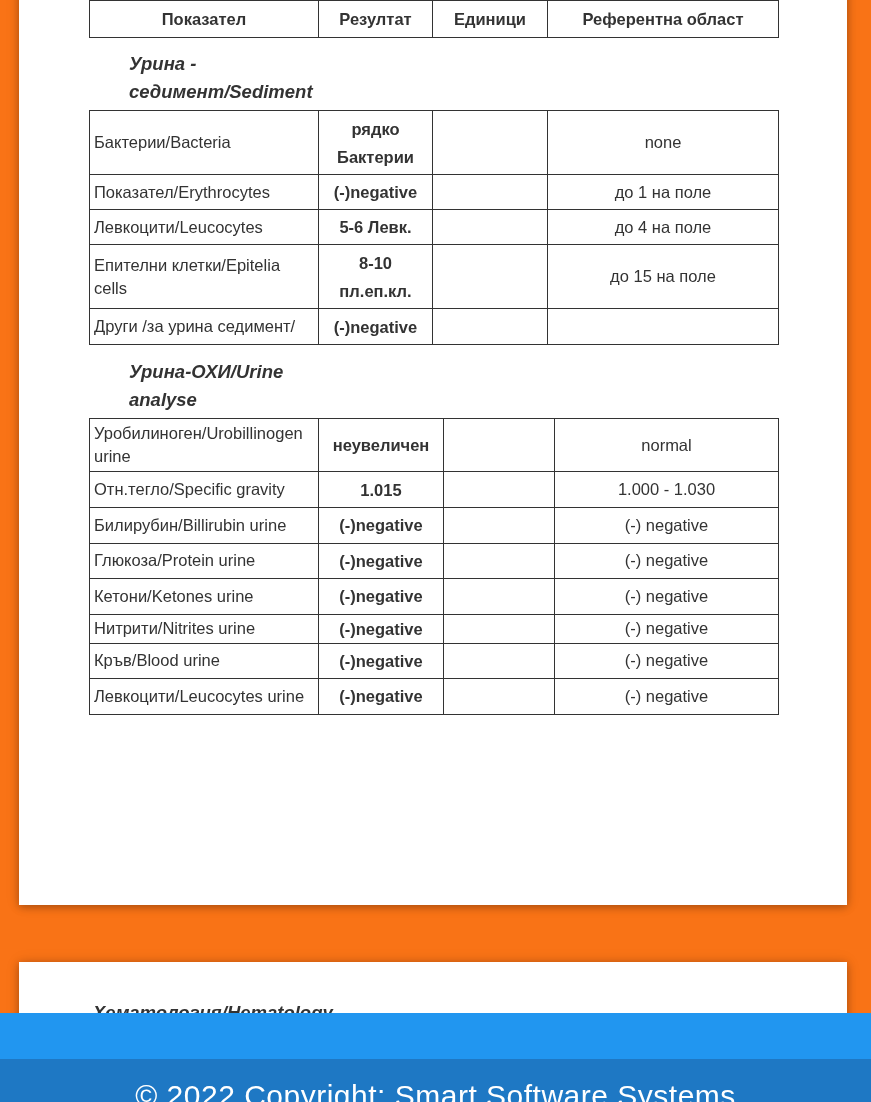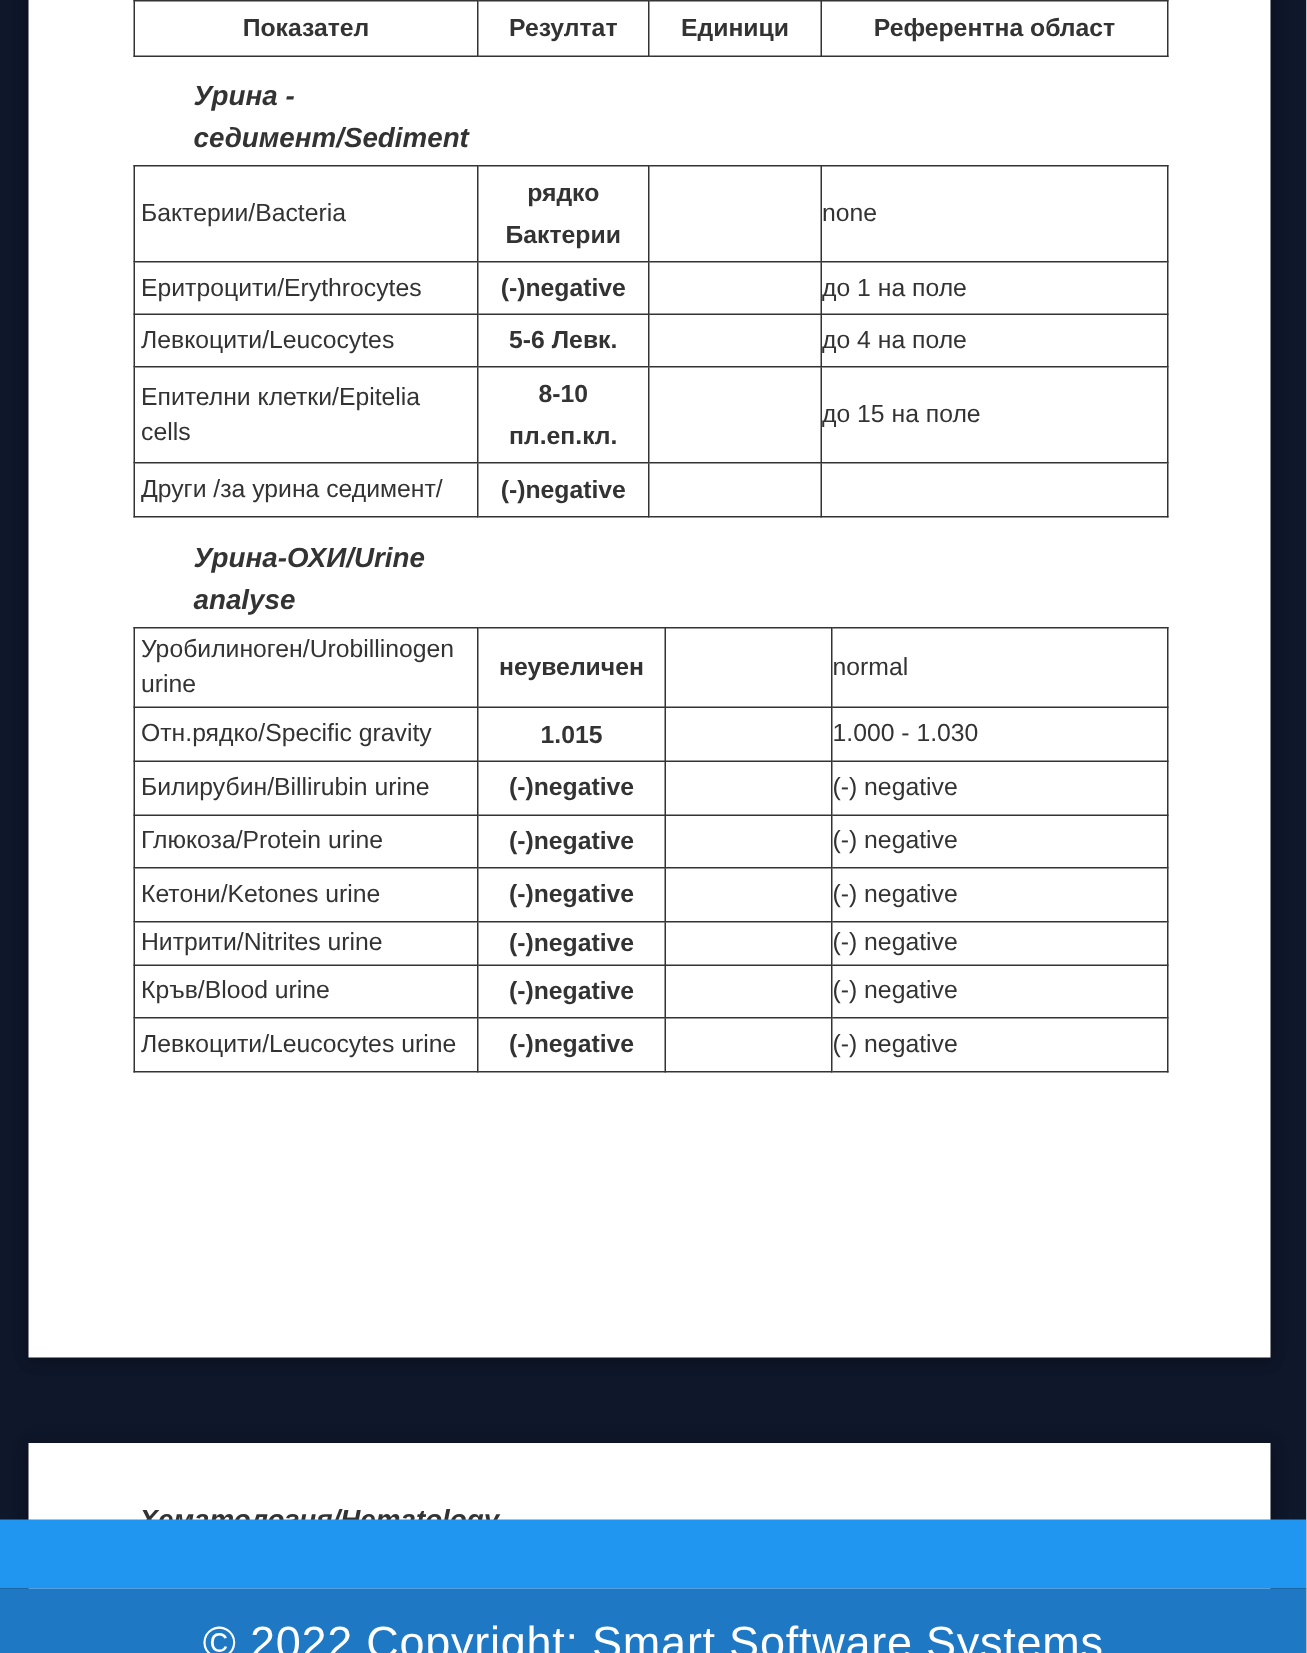--- a/index.html
+++ b/index.html
@@ -2,21 +2,21 @@
 <html><head>
 <meta charset="utf-8">
 <style>
   * { box-sizing: border-box; margin: 0; padding: 0; }
   html, body {
     width: 871px; height: 1102px; overflow: hidden;
     background: #ffffff;
     font-family: "Liberation Sans", sans-serif;
     color: #333333;
   }
-  .viewport { position: relative; width: 871px; height: 1102px; overflow: hidden; background: #0f172a; }
+  .viewport { position: relative; width: 871px; height: 1102px; overflow: hidden; background: #f97316; }
 
   .card {
     position: absolute; left: 19px; width: 828px; background: #ffffff;
     box-shadow: 0 2px 8px rgba(0,0,0,0.28), 0 0 14px rgba(0,0,0,0.10);
   }
   .card-1 { top: -20px; height: 925px; }
   .card-2 { top: 962px; height: 200px; }
 
   table.lab {
     position: absolute; left: 70px; width: 689px;
@@ -24,21 +24,21 @@
   }
   table.lab td, table.lab th {
     border: 1.5px solid #333333;
     font-size: 16.5px;
     vertical-align: middle;
   }
   .hdr th { font-weight: bold; font-size: 18px; text-align: center; height: 37px; color: #333; }
   td.name { font-size: 15.5px; padding: 2px 4px; line-height: 23px; text-align: left; color: #333; }
   td.res  { font-weight: bold; font-size: 18px; text-align: center; line-height: 28px; color: #333; padding: 0 2px; }
   td.unit { }
-  td.ref  { font-size: 18px; color: #333; }
+  td.ref  { text-align: center; font-size: 18px; color: #333; }
 
   .section-title {
     position: absolute; left: 74px; font-style: italic; font-weight: bold;
     font-size: 18.5px; line-height: 28px; color: #333; width: 220px; margin-left: 36px;
   }
 
   .t-header { top: 20px; }
   .t-sediment { top: 130px; padding-left: 46px; }
   .t-urine { top: 438px; }
 
@@ -96,21 +96,21 @@
           <col style="width:231px">
         </colgroup>
       <tbody>
           <tr style="height:64px">
         <td class="name">Бактерии/Bacteria</td>
         <td class="res">рядко Бактерии</td>
         <td class="unit"></td>
         <td class="ref">none</td>
       </tr>
       <tr style="height:35px">
-        <td class="name">Еритроцити/Erythrocytes</td>
+        <td class="name">Показател/Erythrocytes</td>
         <td class="res">(-)negative</td>
         <td class="unit"></td>
         <td class="ref">до 1 на поле</td>
       </tr>
       <tr style="height:35px">
         <td class="name">Левкоцити/Leucocytes</td>
         <td class="res">5-6 Левк.</td>
         <td class="unit"></td>
         <td class="ref">до 4 на поле</td>
       </tr>
@@ -139,21 +139,21 @@
           <col style="width:224px">
         </colgroup>
       <tbody>
       <tr style="height:53px">
         <td class="name">Уробилиноген/Urobillinogen urine</td>
         <td class="res">неувеличен</td>
         <td class="unit"></td>
         <td class="ref">normal</td>
       </tr>
       <tr style="height:36px">
-        <td class="name">Отн.рядко/Specific gravity</td>
+        <td class="name">Отн.тегло/Specific gravity</td>
         <td class="res">1.015</td>
         <td class="unit"></td>
         <td class="ref">1.000 - 1.030</td>
       </tr>
       <tr style="height:35.5px">
         <td class="name">Билирубин/Billirubin urine</td>
         <td class="res">(-)negative</td>
         <td class="unit"></td>
         <td class="ref">(-) negative</td>
       </tr>

